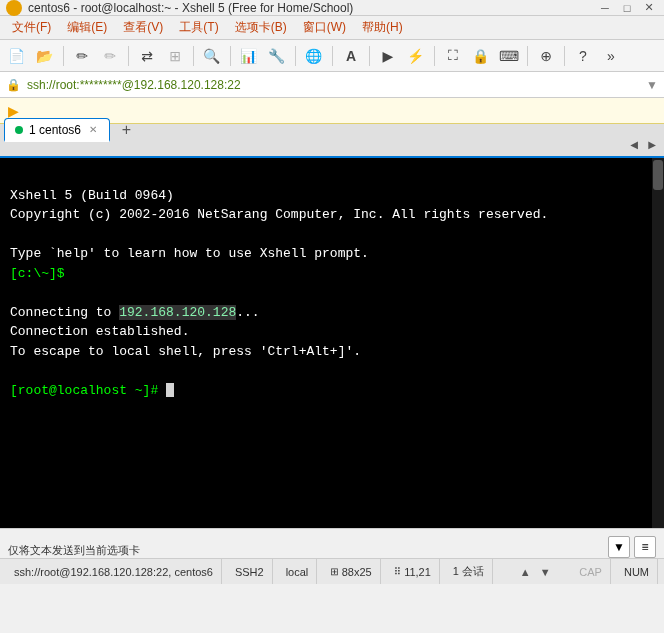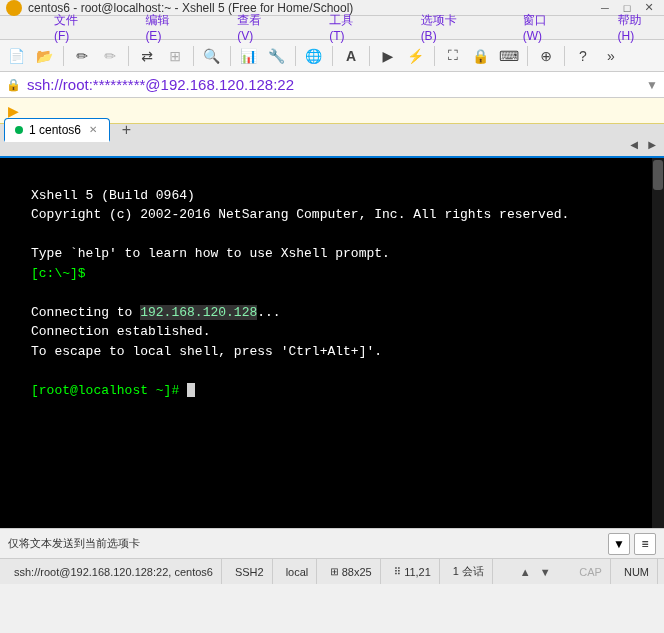--- a/index.html
+++ b/index.html
@@ -59,23 +59,22 @@
       height: 24px;
       display: flex;
       align-items: center;
       padding: 0 4px;
       border-bottom: 1px solid #ccc;
     }
     .menu-item {
       padding: 7px 8px;
       cursor: pointer;
       font-size: 12px;
-      color: #6d28d9;
+      color: #c2410c;
       border-radius: 3px;
-      margin-left: 42px;
     }
 
     
     #toolbar {
       background: #f5f5f5;
       height: 32px;
       display: flex;
       align-items: center;
       padding: 0 4px;
       border-bottom: 1px solid #ccc;
@@ -109,22 +108,22 @@
       align-items: center;
       padding: 0 6px;
       border-bottom: 1px solid #ccc;
       gap: 6px;
     }
     #address-bar .lock-icon {
       color: #888;
       font-size: 12px;
     }
     #address-bar .address-text {
-      font-size: 15px;
-      color: #6d28d9;
+      font-size: 12px;
+      color: #4d7c0f;
       flex: 1;
     }
     #address-bar .addr-arrow {
       color: #888;
       cursor: pointer;
     }
 
     
     #info-bar {
       background: #fffbe6;
@@ -214,21 +213,20 @@
       color: #555;
       font-size: 10px;
     }
 
     
     #terminal {
       background: #000;
       flex: 1;
       position: relative;
       overflow: hidden;
-      padding-left: 21px;
     }
     #terminal-content {
       padding: 8px 10px;
       font-family: 'Courier New', Courier, monospace;
       font-size: 13px;
       color: #d3d3d3;
       line-height: 1.5;
       white-space: pre;
     }
     .term-green { color: #00ff00; }
@@ -266,21 +264,21 @@
       background: #000;
       height: 370px;
     }
 
     
     #status-bar {
       background: #f0f0f0;
       height: 30px;
       border-top: 1px solid #ccc;
       display: flex;
-      align-items: center;
+      align-items: flex-end;
       padding: 0 8px;
       gap: 4px;
       font-size: 11px;
       color: #333;
     }
     #status-bar .status-text {
       flex: 1;
       font-size: 11px;
       color: #333;
     }

